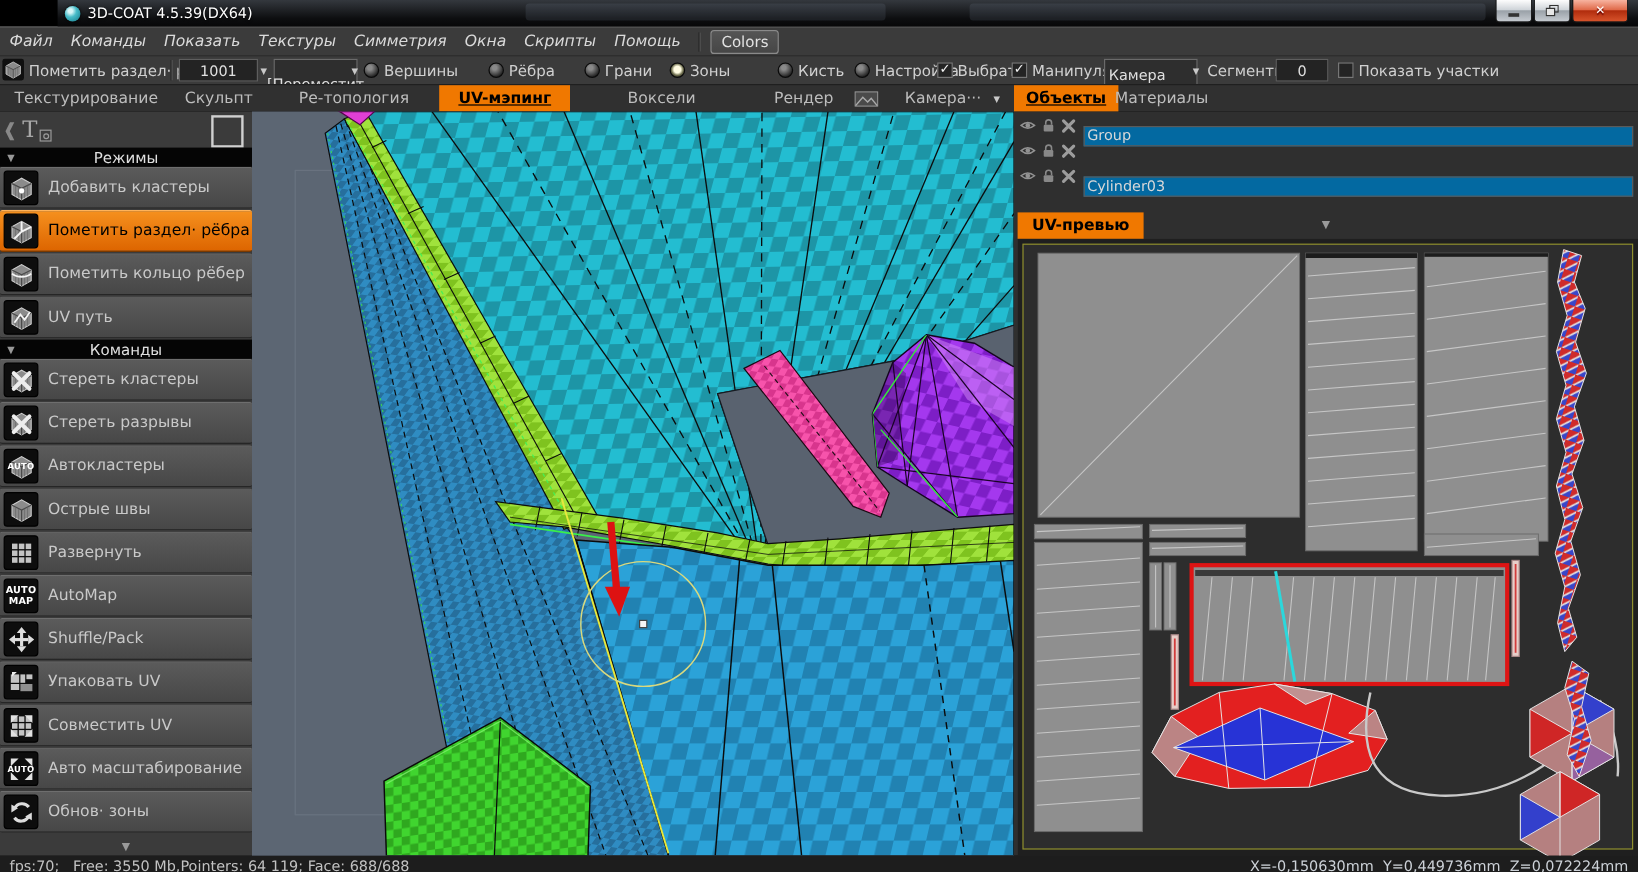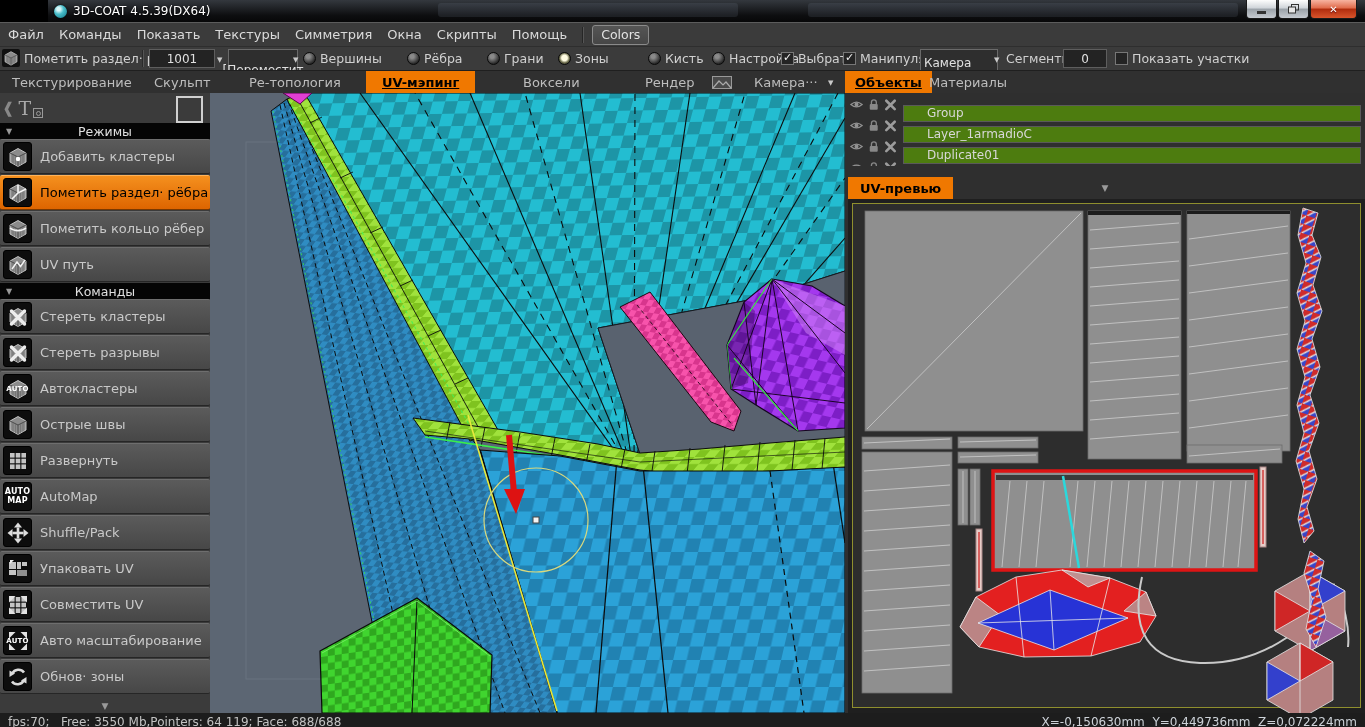--- a/index.html
+++ b/index.html
@@ -16,21 +16,21 @@
   .winbtns{position:absolute;right:8px;top:0;display:flex;z-index:3;}
   .wb{width:29px;height:18px;border:1px solid #1a1a1a;border-top:none;display:flex;align-items:center;justify-content:center;
       background:linear-gradient(180deg,#fdfdfd,#cfd4d9 45%,#9aa1a8 50%,#c6cbd1);border-radius:0 0 4px 4px;margin-left:1px;
       font-size:10px;color:#222;cursor:default;}
   .wb.min i{display:block;width:9px;height:3px;background:#333;margin-top:7px;}
   .wb.close{width:45px;background:linear-gradient(180deg,#f7b3a0,#e06a4a 45%,#b02c0d 50%,#d8542c);color:#fff;
             font-weight:bold;text-shadow:0 1px 1px #600;}
   
   .menubar{height:23px;background:#3b3b3b;border-top:1px solid #5c5c5c;display:flex;align-items:center;
            padding-left:8px;font-size:13px;color:#dadada;}
-  .menu-item{margin-right:15px;cursor:default;}
+  .menu-item{margin-right:15px;cursor:default;font-style:italic;}
   .menu-div{width:1px;height:16px;background:#262626;border-right:1px solid #555;margin-right:8px;}
   .colors-btn{background:linear-gradient(#555,#464646);border:1px solid #8a8a8a;border-radius:3px;
               padding:1px 8px 2px;font-size:12.5px;color:#e2e2e2;}
   
   .toolbar{position:relative;height:23px;background:#3b3b3b;font-size:12.5px;color:#d0d0d0;border-top:1px solid #2e2e2e;}
   .toolbar>*{position:absolute;top:0;height:23px;display:flex;align-items:center;}
   .tb-ibox{width:18px;height:18px;top:2px;background:#101010;border-radius:2px;justify-content:center;}
   .vdiv{width:1px;background:#2a2a2a;border-right:1px solid #555;height:17px;top:3px;}
   .tb-input{background:#232323;border:1px solid #5e5e5e;color:#e0e0e0;justify-content:center;height:17px;top:2px;font-size:12px;}
   .tb-drop{background:#2e2e2e;border:1px solid #6a6a6a;color:#e0e0e0;justify-content:center;height:17px;top:2px;font-size:12px;padding:11px 3px;}
@@ -72,22 +72,22 @@
   .sb-more,.list-more{position:absolute;left:0;right:0;text-align:center;font-size:9px;color:#9a9a9a;}
   .sb-more{bottom:2px;}
   
   .viewport{width:635px;height:620px;flex:none;position:relative;background:#5c6673;}
   .viewport svg{display:block;}
   
   .rightpanel{position:relative;width:520px;flex:none;background:#2f2f2f;}
   .obj-list{height:72px;overflow:hidden;padding-top:1px;}
   .obj-row{height:21px;display:flex;align-items:center;padding-left:4px;}
   .oi{width:15px;height:14px;margin-right:2px;display:flex;align-items:center;justify-content:center;flex:none;}
-  .obj-name{flex:1;margin:18px 4px 0 3px;height:15px;line-height:15px;background:#4d7c0f;border:1px solid #5a5a5a;
-            color:#d8d8d8;font-size:12px;padding:0 23px;}
+  .obj-name{flex:1;margin:18px 4px 0 3px;height:15px;line-height:15px;background:#0369a1;border:1px solid #5a5a5a;
+            color:#d8d8d8;font-size:12px;padding:0 2px;}
   .list-more{top:90px;}
   .uvtab{position:absolute;top:84px;left:3px;height:22px;background:#f07800;color:#000;font-size:13px;font-weight:bold;
          display:flex;align-items:center;padding:0 12px;}
   .uvcanvas{position:absolute;top:106px;left:3px;width:517px;height:514px;}
   
   .statusbar{height:17px;background:#1d1d1d;display:flex;justify-content:space-between;align-items:center;
              padding:0 8px;font-size:12px;color:#c2c2c2;}
   .st-left,.st-right{white-space:pre;}
   .st-right{color:#cdd2d8;}
 </style>
@@ -608,39 +608,20 @@
           <span class="oi">
               <svg width="16" height="15" viewBox="0 0 16 15">
                 <use href="#lock"></use>
               </svg>
             </span>
           <span class="oi">
               <svg width="16" height="15" viewBox="0 0 16 15">
                 <use href="#delx"></use>
               </svg>
             </span>
-          <span class="obj-name">Layer_1armadioC</span>
-        </div>
-        <div class="obj-row">
-          <span class="oi">
-              <svg width="16" height="15" viewBox="0 0 16 15">
-                <use href="#eye"></use>
-              </svg>
-            </span>
-          <span class="oi">
-              <svg width="16" height="15" viewBox="0 0 16 15">
-                <use href="#lock"></use>
-              </svg>
-            </span>
-          <span class="oi">
-              <svg width="16" height="15" viewBox="0 0 16 15">
-                <use href="#delx"></use>
-              </svg>
-            </span>
-          <span class="obj-name">Duplicate01</span>
         </div>
         <div class="obj-row">
           <span class="oi">
               <svg width="16" height="15" viewBox="0 0 16 15">
                 <use href="#eye"></use>
               </svg>
             </span>
           <span class="oi">
               <svg width="16" height="15" viewBox="0 0 16 15">
                 <use href="#lock"></use>

